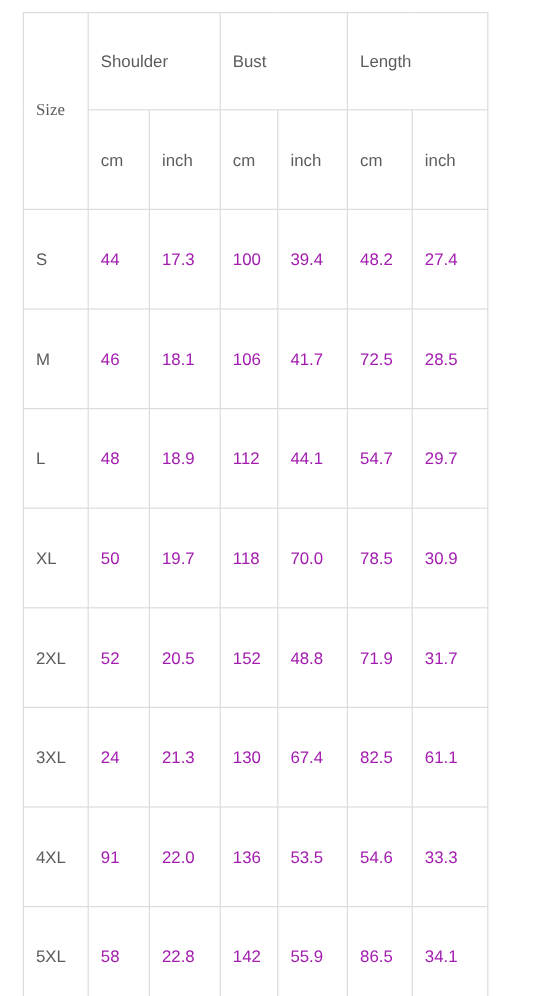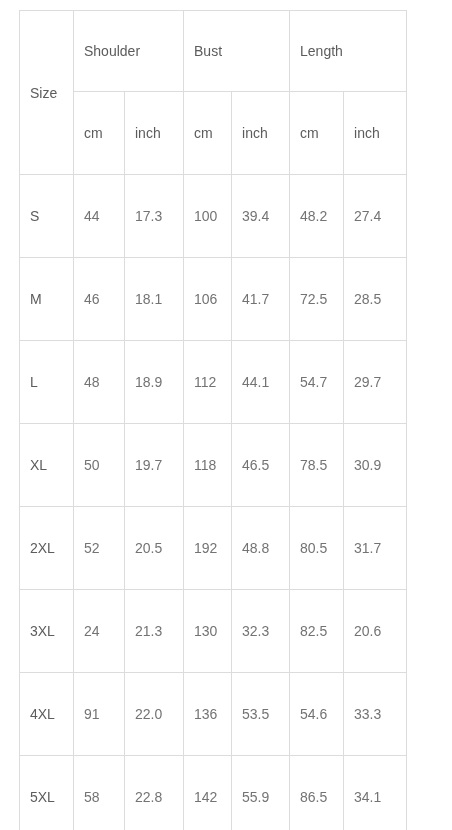--- a/index.html
+++ b/index.html
@@ -48,23 +48,23 @@
   col.c-cm    { width: 51px; }
   col.c-inch  { width: 59px; }
   col.c-cm2   { width: 48px; }
   col.c-inch2 { width: 58px; }
   col.c-cm3   { width: 54px; }
   col.c-inch3 { width: 63px; }
 
   
   tr.group-row  th { height: 80px; }
   tr.unit-row   th { height: 82px; }
-  th.size-head     { height: 162px; }
+  th.size-head     { height: 162px; font-family: Liberation Serif, serif; }
 
-  tr.data-row td { height: 82px; color: #737373; }
+  tr.data-row td { height: 82px; color: #a21caf; }
   tr.data-row td.size-cell { color: #5c5c5c; }
 </style>
 </head>
 <body>
 
 <div class="chart-wrap">
   <table class="size-chart">
     <colgroup>
       <col class="c-size">
       <col class="c-cm">
@@ -116,41 +116,41 @@
         <td>112</td>
         <td>44.1</td>
         <td>54.7</td>
         <td>29.7</td>
       </tr>
       <tr class="data-row">
         <td class="size-cell">XL</td>
         <td>50</td>
         <td>19.7</td>
         <td>118</td>
-        <td>46.5</td>
+        <td>70.0</td>
         <td>78.5</td>
         <td>30.9</td>
       </tr>
       <tr class="data-row">
         <td class="size-cell">2XL</td>
         <td>52</td>
         <td>20.5</td>
-        <td>192</td>
+        <td>152</td>
         <td>48.8</td>
-        <td>80.5</td>
+        <td>71.9</td>
         <td>31.7</td>
       </tr>
       <tr class="data-row">
         <td class="size-cell">3XL</td>
         <td>24</td>
         <td>21.3</td>
         <td>130</td>
-        <td>32.3</td>
+        <td>67.4</td>
         <td>82.5</td>
-        <td>20.6</td>
+        <td>61.1</td>
       </tr>
       <tr class="data-row">
         <td class="size-cell">4XL</td>
         <td>91</td>
         <td>22.0</td>
         <td>136</td>
         <td>53.5</td>
         <td>54.6</td>
         <td>33.3</td>
       </tr>

